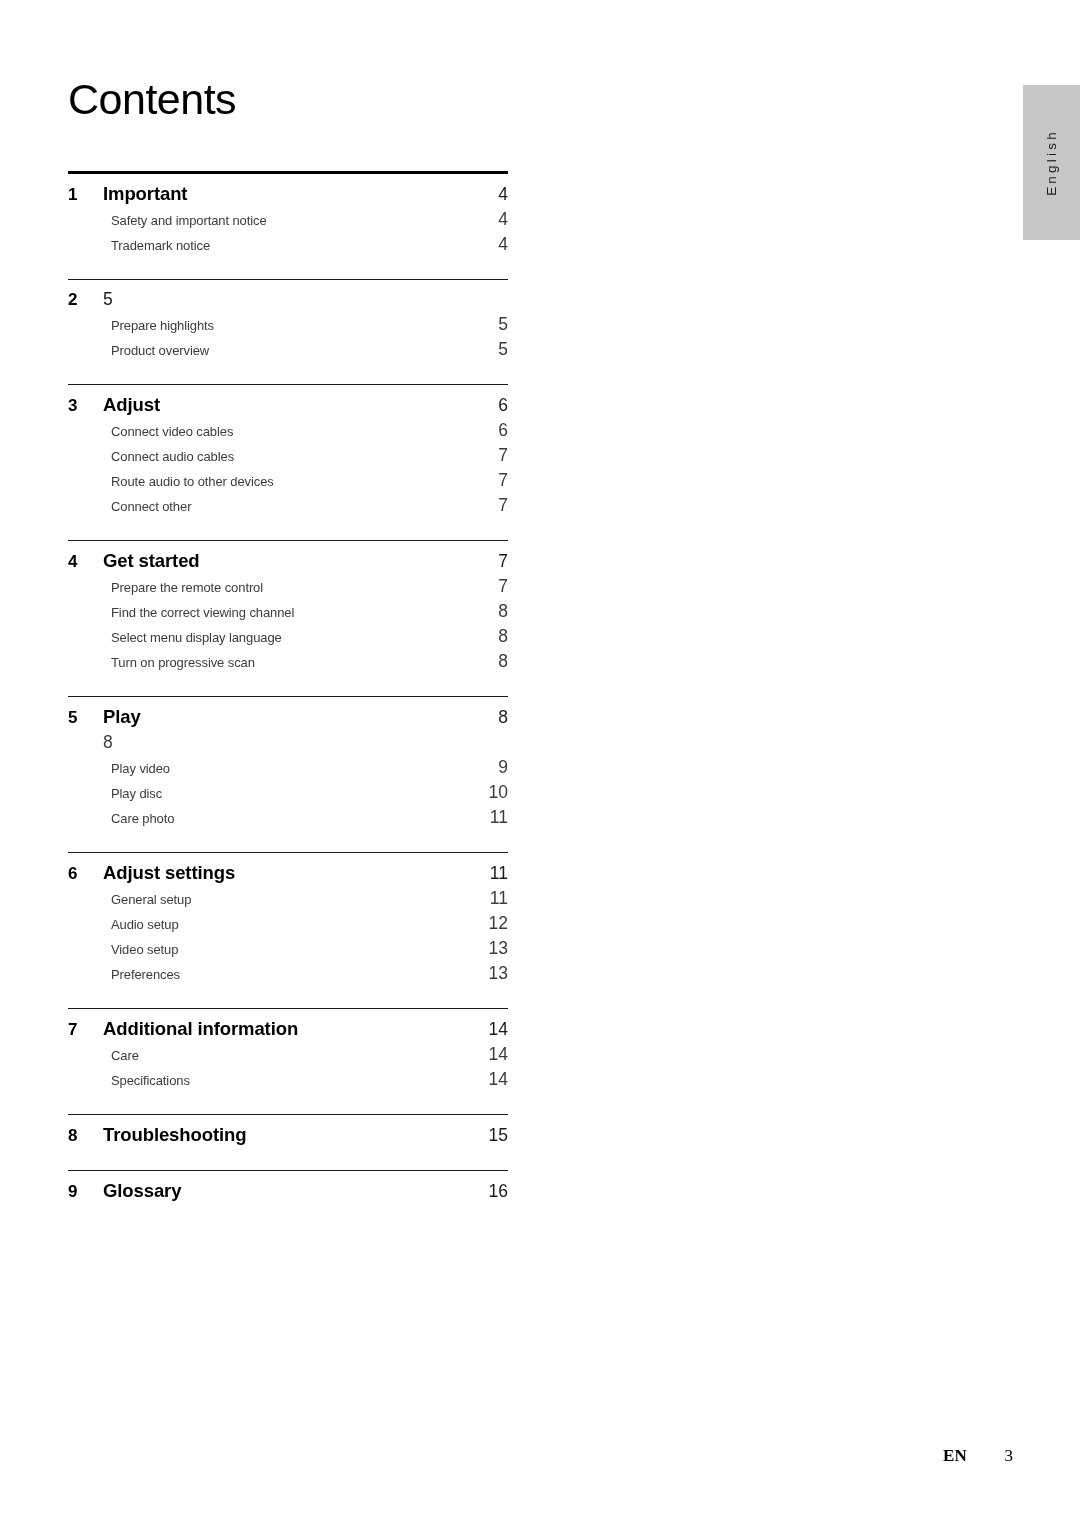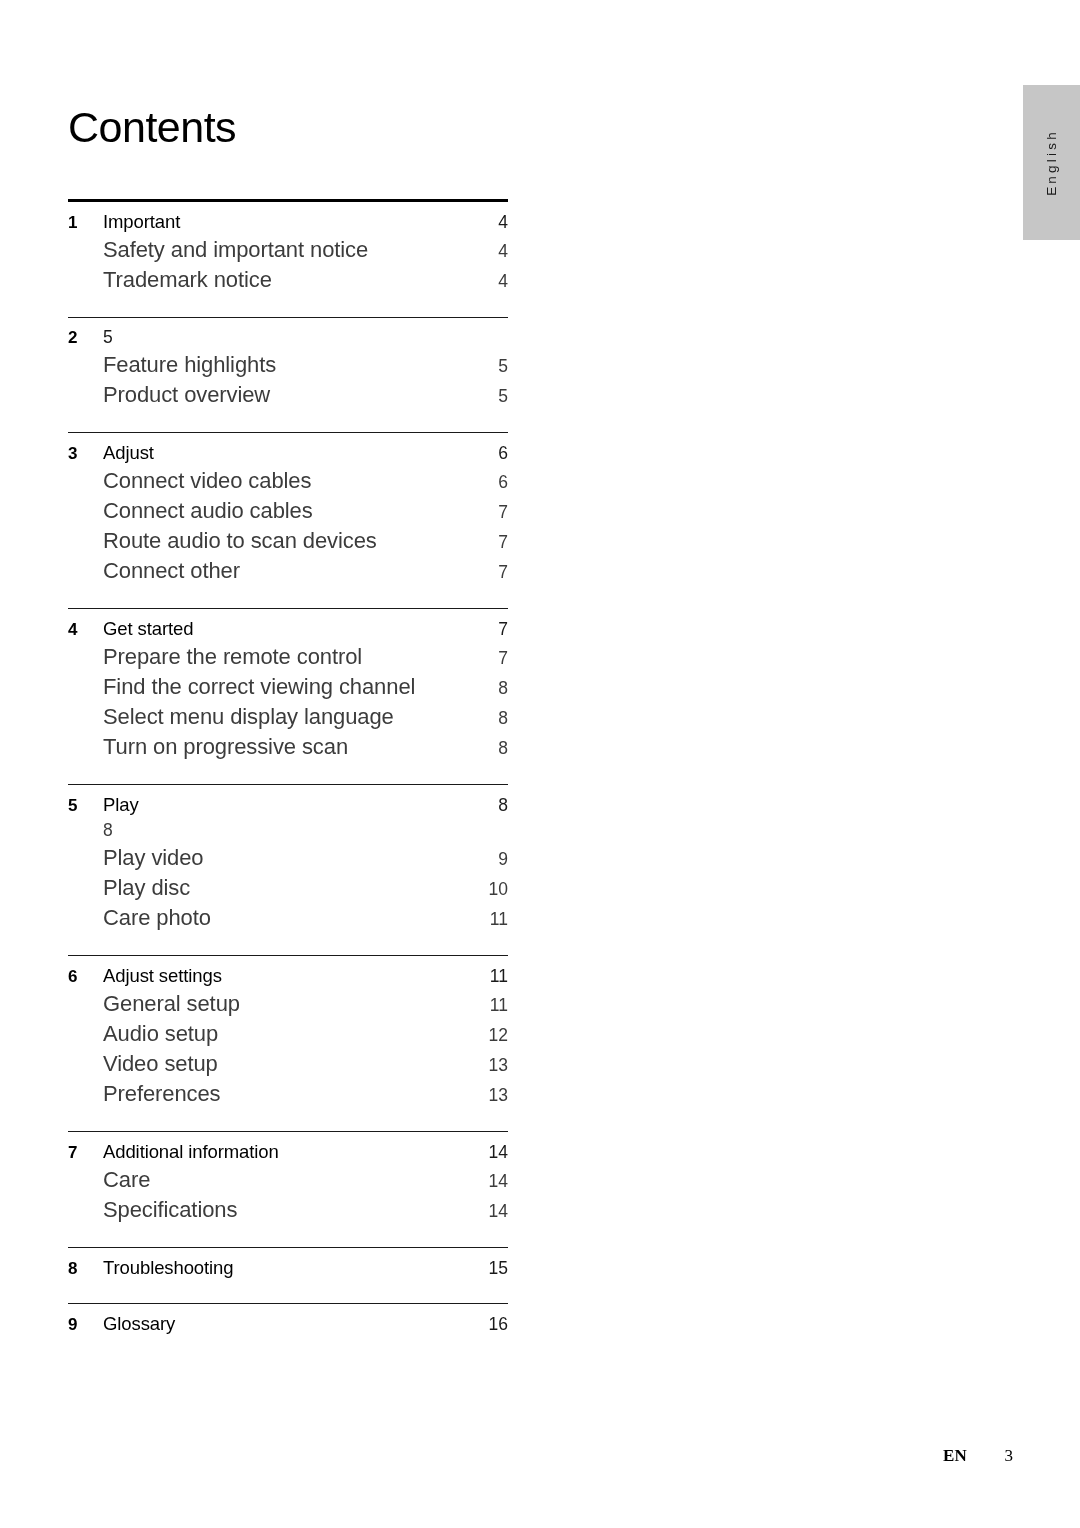--- a/index.html
+++ b/index.html
@@ -44,21 +44,21 @@
     width: 440px;
   }
 
   #page-title {
     font-size: 43px;
     line-height: 1;
     font-weight: 400;
     color: #000000;
     letter-spacing: -0.5px;
     margin: 0;
-    padding-top: 106px;
+    padding-top: 78px;
   }
 
   #toc {
     margin-top: 50px;
   }
 
   .toc-group {
     margin-bottom: 24px;
   }
 
@@ -86,21 +86,21 @@
   .row.section .num {
     width: 35px;
     flex: 0 0 35px;
     font-size: 17px;
     font-weight: 700;
     color: #000000;
   }
   .row.section .label {
     flex: 1 1 auto;
     font-size: 18.5px;
-    font-weight: 400;
+    font-weight: 700;
     color: #000000;
     letter-spacing: -0.1px;
   }
   .row.section .page {
     flex: 0 0 auto;
     font-size: 17.5px;
     font-weight: 400;
     color: #1a1a1a;
     text-align: right;
   }
@@ -108,24 +108,25 @@
   
   .row.sub {
     margin-top: 4px;
   }
   .row.sub .num {
     width: 35px;
     flex: 0 0 35px;
   }
   .row.sub .label {
     flex: 1 1 auto;
-    font-size: 22px;
+    font-size: 13px;
     font-weight: 400;
     color: #3c3c3c;
     letter-spacing: -0.1px;
+    margin-left: 8px;
   }
   .row.sub .page {
     flex: 0 0 auto;
     font-size: 17.5px;
     font-weight: 400;
     color: #3c3c3c;
     text-align: right;
   }
 
   
@@ -181,21 +182,21 @@
         </div>
       </div>
       <div class="toc-group">
         <div class="rule"></div>
         <div class="row section">
           <span class="num">2</span>
           <span class="page">5</span>
         </div>
         <div class="row sub">
           <span class="num"></span>
-          <span class="label">Feature highlights</span>
+          <span class="label">Prepare highlights</span>
           <span class="page">5</span>
         </div>
         <div class="row sub">
           <span class="num"></span>
           <span class="label">Product overview</span>
           <span class="page">5</span>
         </div>
       </div>
       <div class="toc-group">
         <div class="rule"></div>
@@ -209,21 +210,21 @@
           <span class="label">Connect video cables</span>
           <span class="page">6</span>
         </div>
         <div class="row sub">
           <span class="num"></span>
           <span class="label">Connect audio cables</span>
           <span class="page">7</span>
         </div>
         <div class="row sub">
           <span class="num"></span>
-          <span class="label">Route audio to scan devices</span>
+          <span class="label">Route audio to other devices</span>
           <span class="page">7</span>
         </div>
         <div class="row sub">
           <span class="num"></span>
           <span class="label">Connect other</span>
           <span class="page">7</span>
         </div>
       </div>
       <div class="toc-group">
         <div class="rule"></div>

